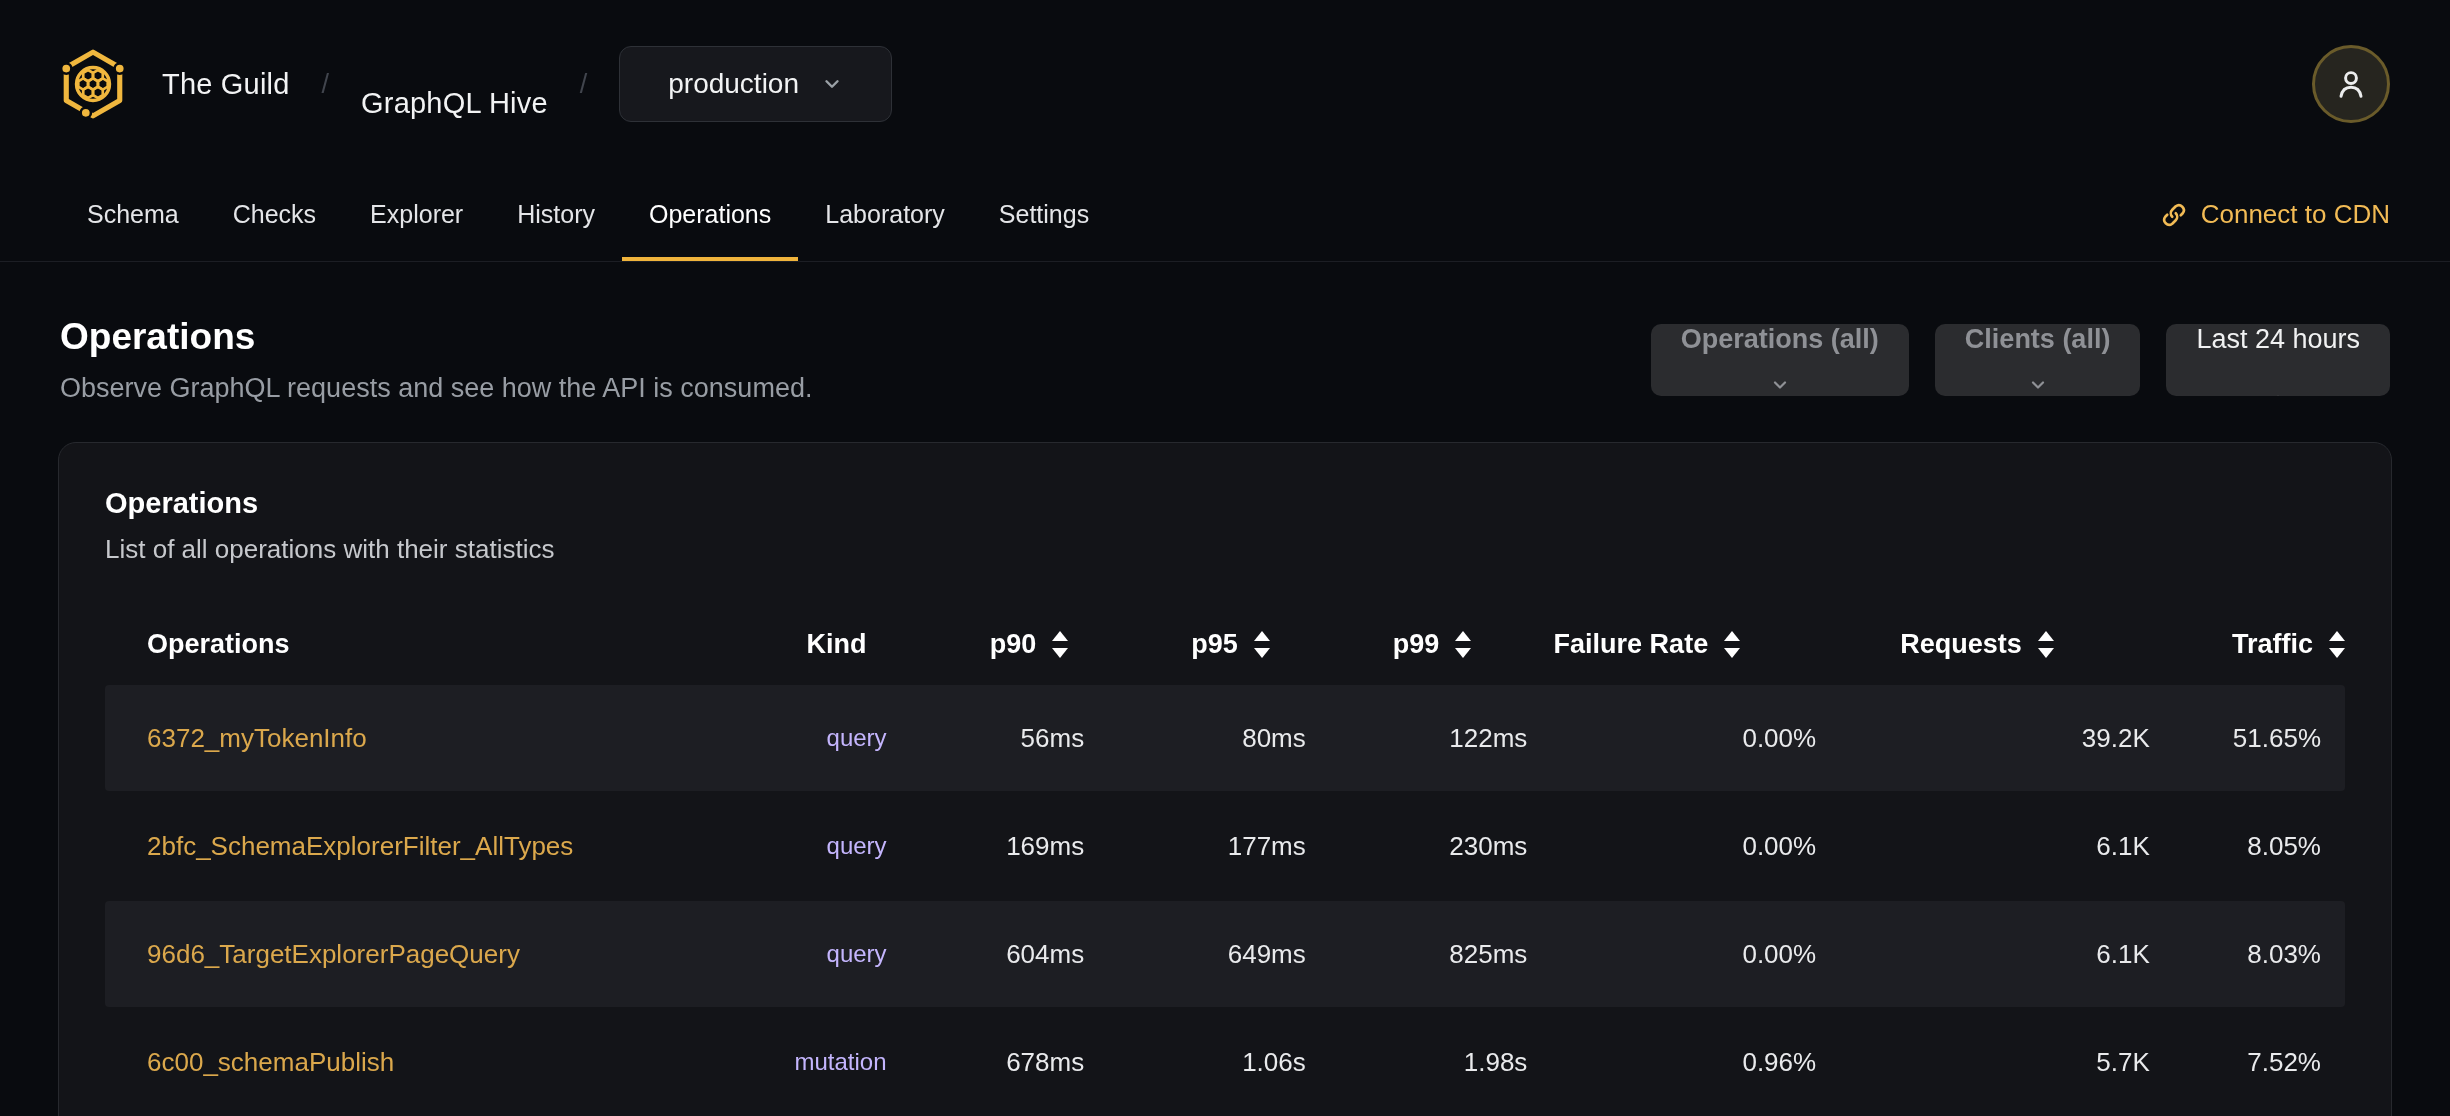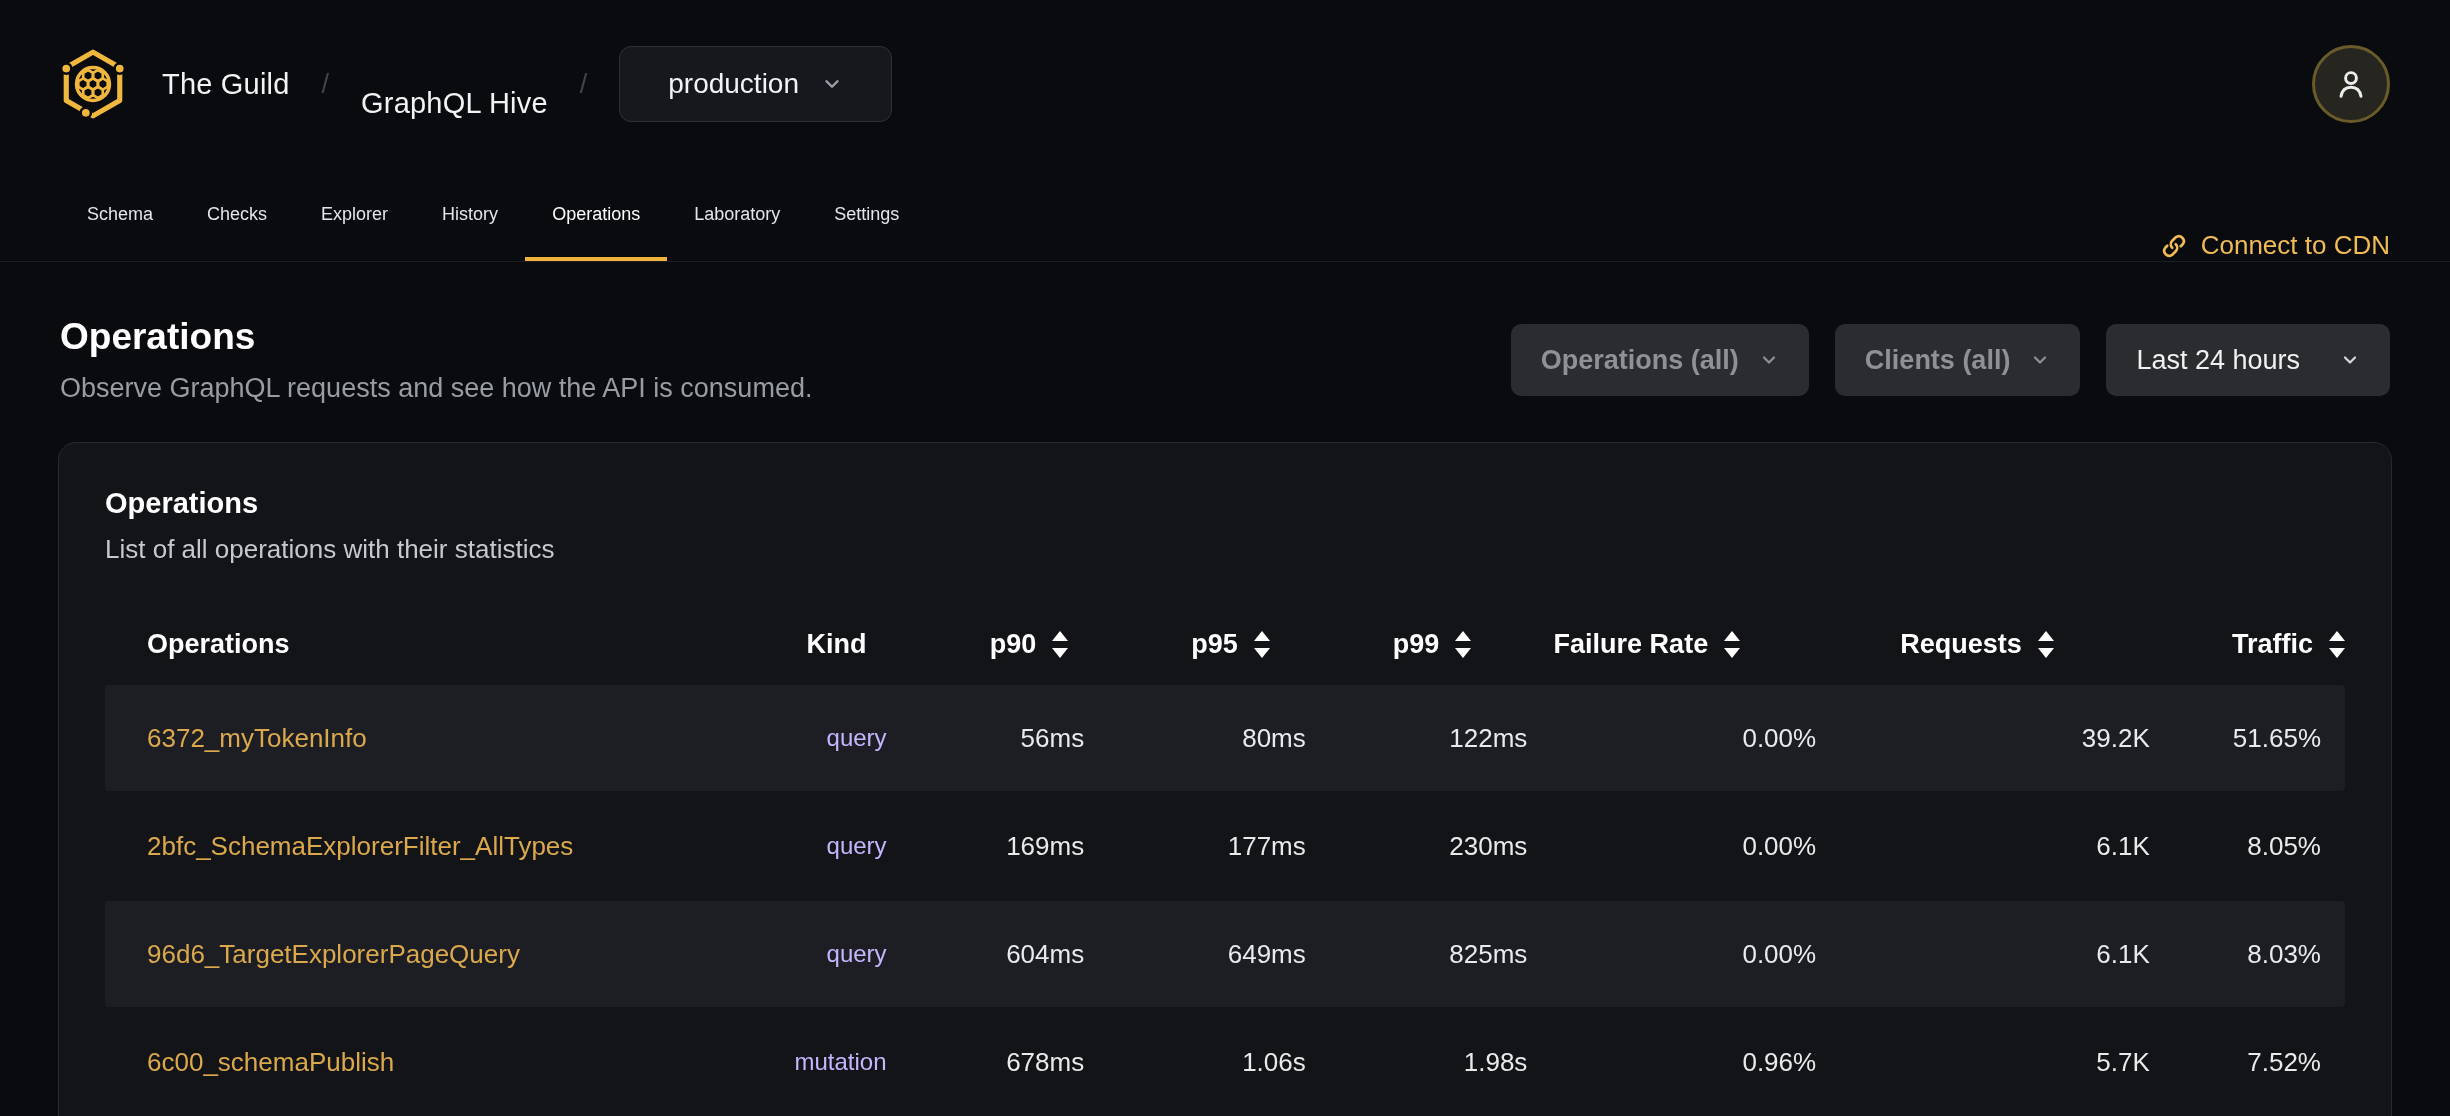--- a/index.html
+++ b/index.html
@@ -30,39 +30,39 @@
     border:3px solid #6a5b2a; display:flex; align-items:center; justify-content:center;
     cursor:pointer;
   }
   
   .navbar {
     height:94px; display:flex; align-items:stretch; padding:0 60px;
     border-bottom:1px solid #1c1e24;
   }
   .tabs { display:flex; align-items:stretch; }
   .tab {
-    display:flex; align-items:center; padding:0 27px; font-size:18px;
+    display:flex; align-items:center; padding:0 27px; font-size:25px;
     color:#e4e5e8; cursor:pointer; position:relative;
   }
   .tab.active { color:#ffffff; box-shadow:inset 0 -4px 0 #f0b43c; }
   .cdn-link {
-    display:flex; align-items:flex-end; gap:12px; font-size:26px; color:#f2bb55;
+    display:flex; align-items:center; gap:12px; font-size:26px; color:#f2bb55;
     cursor:pointer; margin-left:auto;
   }
   
   .pagehead {
     display:flex; align-items:center; padding:54px 60px 0 60px;
   }
   .pagehead-titles .page-title { font-size:37px; font-weight:700; color:#ffffff; }
   .pagehead-titles .page-sub { font-size:27px; color:#989da4; margin-top:15px; }
   .filters { margin-left:auto; display:flex; gap:26px; align-items:center; }
   .filter-btn {
     display:flex; align-items:center; gap:20px; height:72px; padding:0 30px;
     background:#2b2c2f; border:none; border-radius:10px; font-size:27px;
-    color:#8f9196; cursor:pointer; font-family:inherit; font-weight:700;
+    color:#8f9196; cursor:pointer; font-family:inherit; font-weight:700;flex-direction:column;
   }
   .filter-btn.light { color:#f0f1f2; font-weight:400;gap:40px; }
   
   .card {
     margin:38px 58px 0 58px; height:900px;
     background:#131418; border:1px solid #27292e; border-radius:18px;
     padding:44px 46px 0 46px;
   }
   .card-title { font-size:29px; font-weight:700; color:#ffffff; }
   .card-sub { font-size:26px; color:#c6c8cc; margin-top:14px; }

